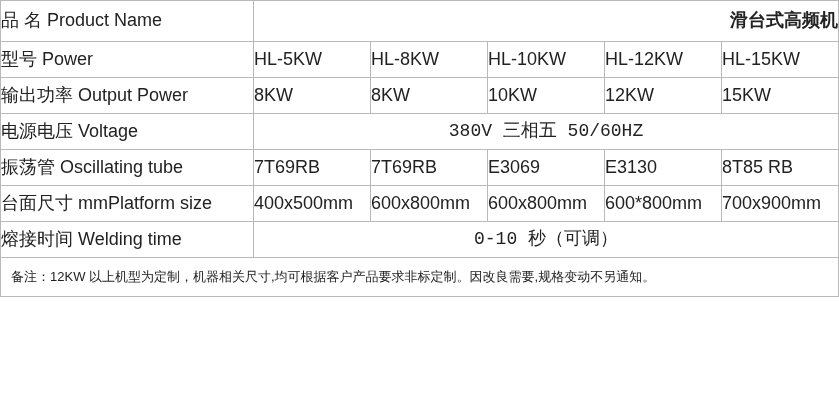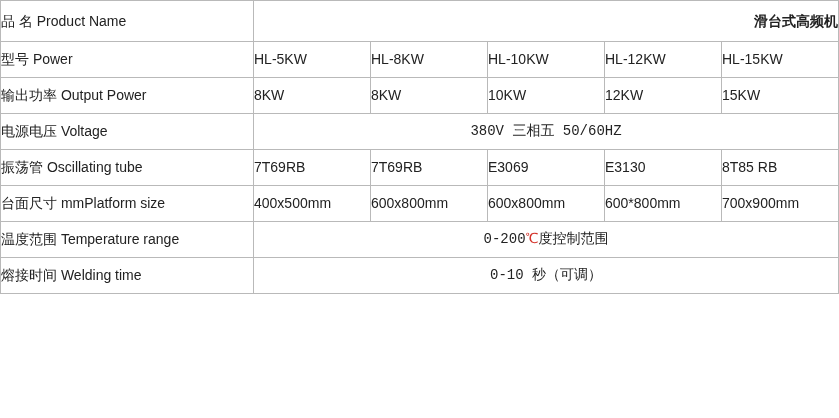--- a/index.html
+++ b/index.html
@@ -13,21 +13,21 @@
     font-family: "Liberation Sans", sans-serif;
     color: #1a1a1a;
   }
   .spec-table {
     width: 839px;
     border-collapse: collapse;
     table-layout: fixed;
   }
   .spec-table td {
     border: 1px solid #b9b9b9;
-    font-size: 14px;
+    font-size: 18px;
     line-height: 1.2;
     padding: 0;
     height: 35px;
     vertical-align: middle;
     color: #222222;
   }
   .label-cell {
     width: 252px;
     padding-left: 10px;
     text-align: left;
@@ -111,24 +111,23 @@
 
     <tr>
       <td class="label-cell">台面尺寸 mmPlatform size</td>
       <td class="val-cell val-left c1">400x500mm</td>
       <td class="val-cell val-left c2">600x800mm</td>
       <td class="val-cell val-left c3">600x800mm</td>
       <td class="val-cell val-left c4">600*800mm</td>
       <td class="val-cell val-left c5">700x900mm</td>
     </tr>
 
-    <tr>
-      <td class="label-cell">温度范围 Temperature range</td>
-      <td class="val-cell span-cell" colspan="5"><span>0-200</span><span class="temp-red">℃</span><span>度控制范围</span></td>
-    </tr>
 
     <tr>
       <td class="label-cell">熔接时间 Welding time</td>
       <td class="val-cell span-cell" colspan="5">0-10 秒（可调）</td>
     </tr>
 
+    <tr class="note-row">
+      <td colspan="6">备注：12KW 以上机型为定制，机器相关尺寸,均可根据客户产品要求非标定制。因改良需要,规格变动不另通知。</td>
+    </tr>
   </tbody>
 </table>
 
 </body></html>

